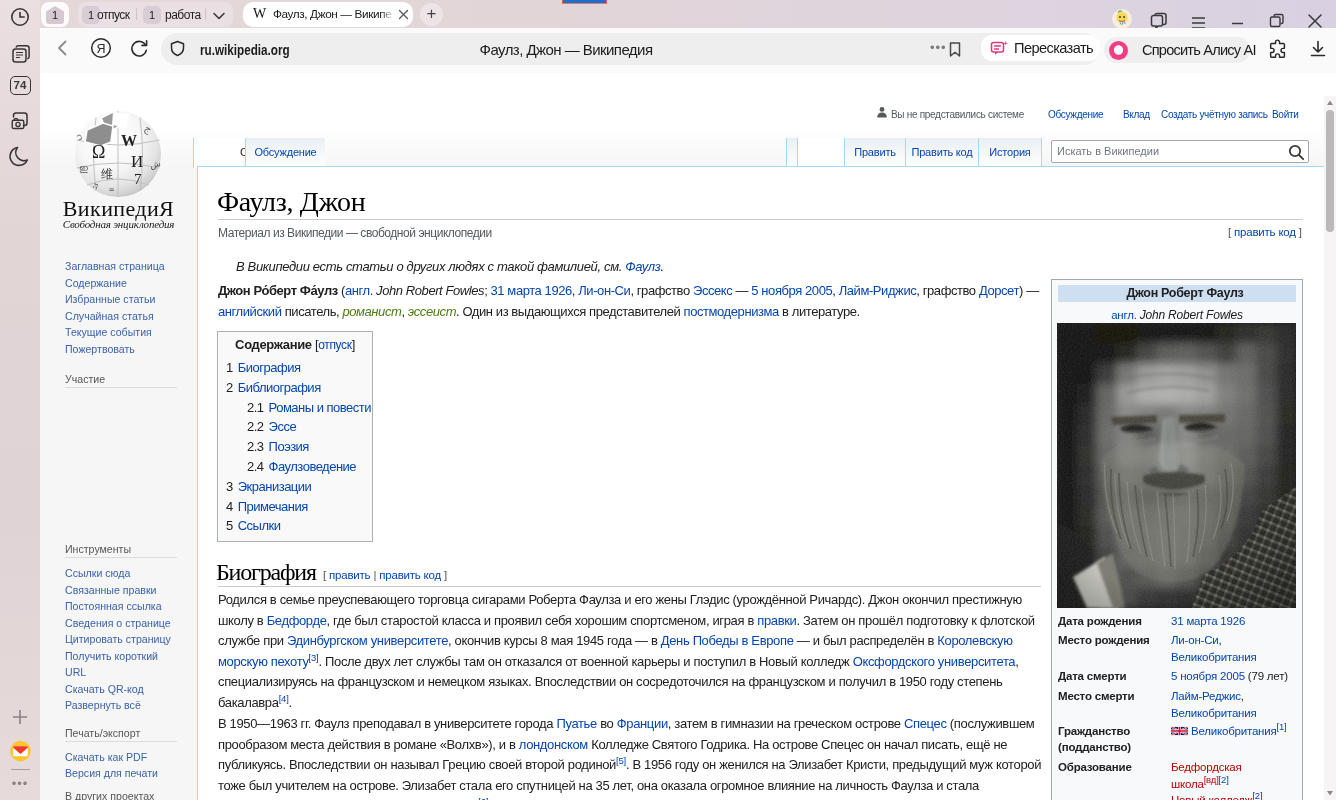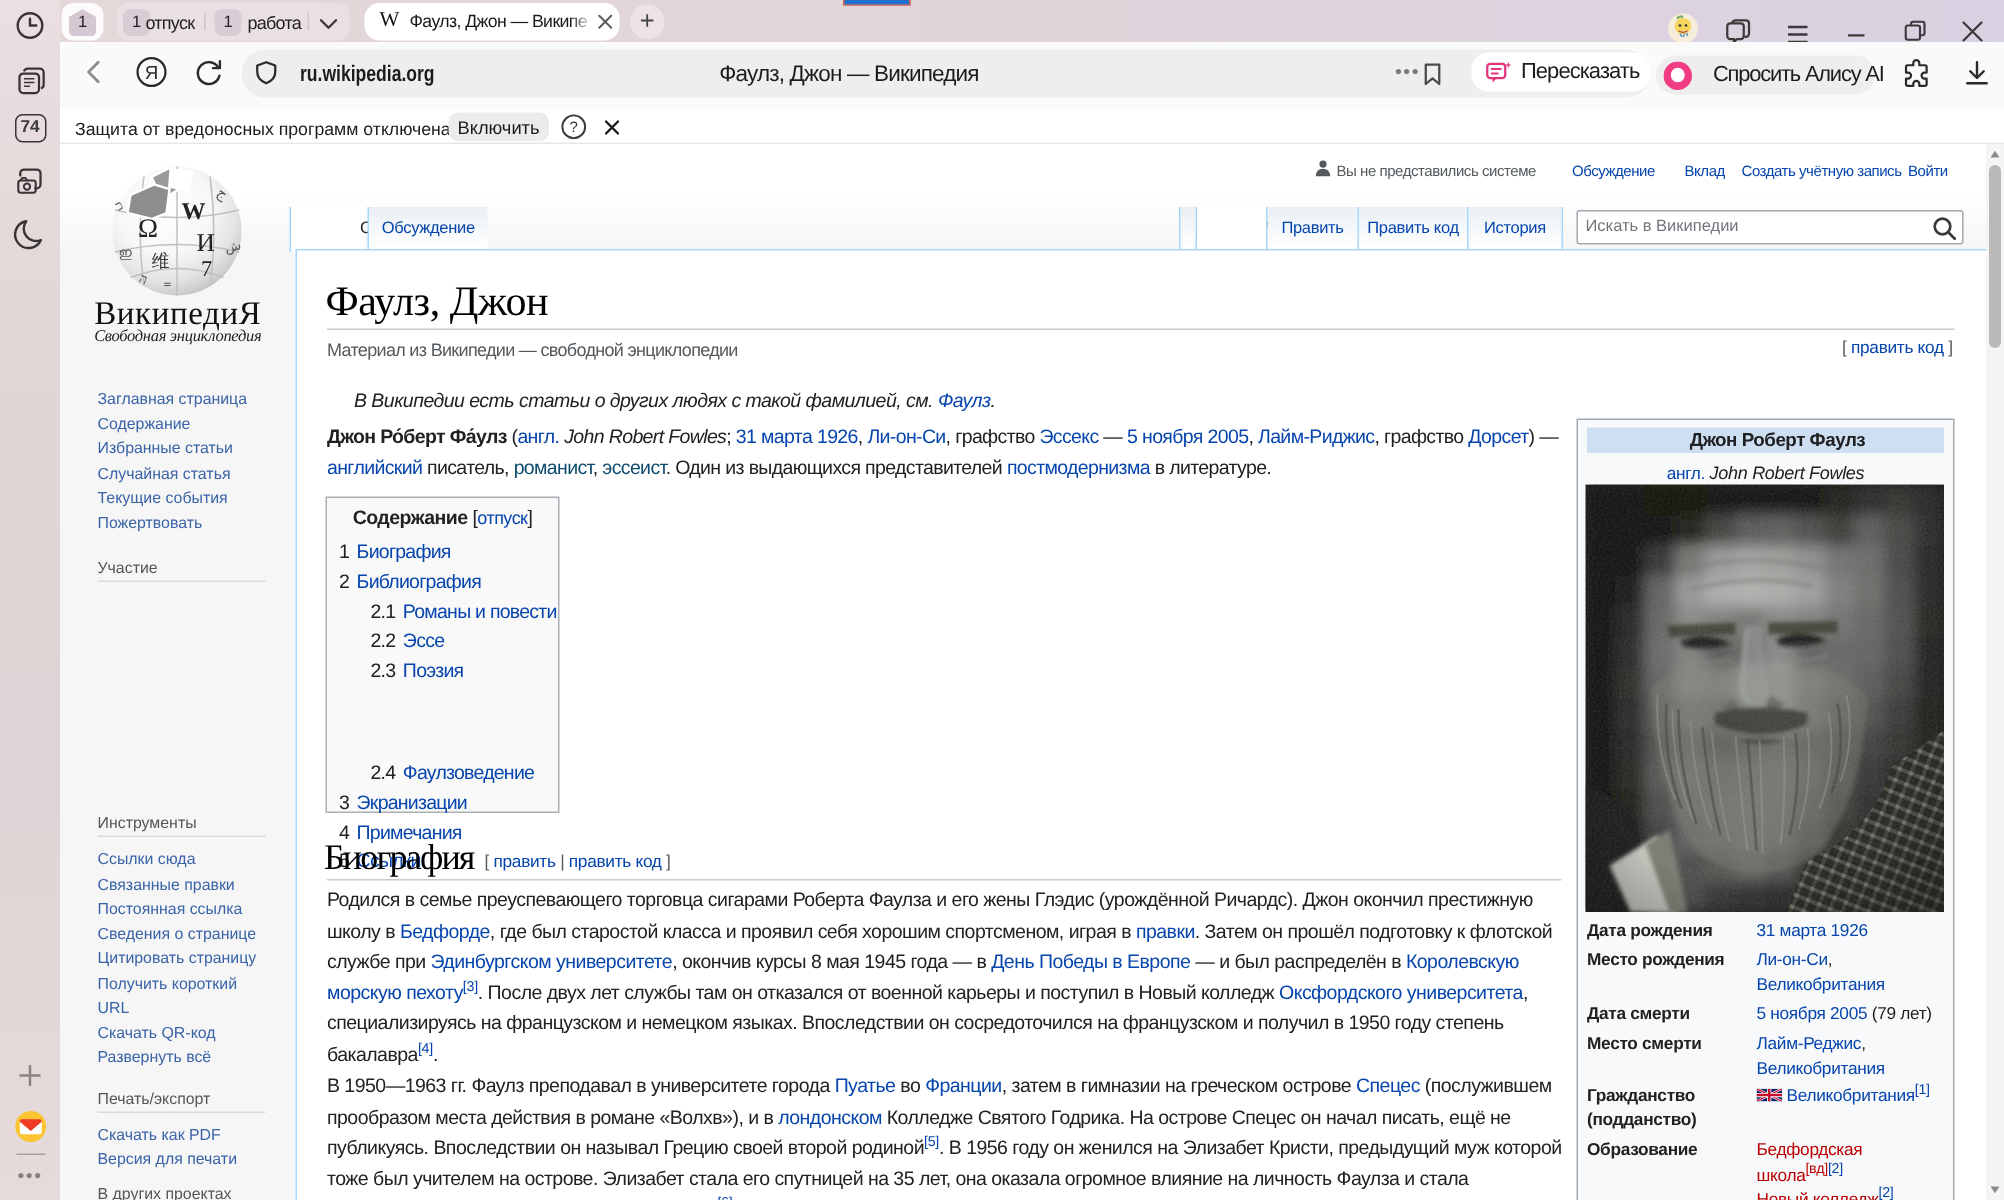--- a/index.html
+++ b/index.html
@@ -33,21 +33,21 @@
 
 
 #notif { position:absolute; left:40px; top:72.5px; width:1296px; height:23.5px; background:#fff; border-bottom:1px solid #e7e7e7; font-size:11.8px; color:#1c1c1c; }
 #notif .btn { position:absolute; left:259px; top:2px; height:19px; padding:0 6px; background:#ebebeb; border-radius:6px; line-height:20px; font-size:12.2px; }
 
 
 #wiki { position:absolute; left:40px; top:96px; width:1284px; height:704px; background:#f6f6f6; font-size:13px; color:#202122; }
 #pagebase { position:absolute; left:0; top:0; width:1284px; height:70px; background:linear-gradient(#ffffff 45%, #f6f6f6 100%); }
 #wcontent { position:absolute; left:157px; top:70px; width:1127px; height:634px; background:#fff; border-left:1px solid #a7d7f9; border-top:1px solid #a7d7f9; letter-spacing:-0.35px; overflow:hidden; }
 a, .lk { color:#0645ad; text-decoration:none; }
-.lkv { color:#0c4a6e; text-decoration:none; }
+.lkv { color:#4d7c0f; text-decoration:none;font-style:italic; }
 .red { color:#ba0000; }
 sup { font-size:9.5px; line-height:0; letter-spacing:-0.2px; }
 
 
 #wsidebar { position:absolute; left:0; top:0; width:157px; height:704px; }
 .portal { position:absolute; left:25px; font-size:10.6px; line-height:16.5px; letter-spacing:0px; white-space:nowrap; }
 .portal a { display:block; color:#3a63a8; }
 .phead { position:absolute; left:25px; width:112px; font-size:10.6px; color:#565656;
   padding-bottom:3px; border-bottom:1px solid #dcdcdc; height:15px; }
 
@@ -211,31 +211,20 @@
       <span style="position:absolute;left:38px;top:5px;">Спросить Алису AI</span>
     </div>
     <svg style="position:absolute;left:1227px;top:10px;" width="22" height="22" viewBox="0 0 24 24">
       <path d="M9.3 4.5 a2.2 2.2 0 0 1 4.4 0 V6 h4.1 a1.2 1.2 0 0 1 1.2 1.2 v4.1 h-1.5 a2.2 2.2 0 0 0 0 4.4 h1.5 v4.1 a1.2 1.2 0 0 1 -1.2 1.2 h-4.1 v-1.5 a2.2 2.2 0 0 0 -4.4 0 V21 H5.2 A1.2 1.2 0 0 1 4 19.8 v-4.1 h1.5 a2.2 2.2 0 0 0 0-4.4 H4 V7.2 A1.2 1.2 0 0 1 5.2 6 h4.1 Z" fill="none" stroke="#2a2a2a" stroke-width="1.6" stroke-linejoin="round"></path>
     </svg>
     <svg style="position:absolute;left:1268px;top:11px;" width="20" height="20" viewBox="0 0 20 20">
       <path d="M10 2.5 v10 M5.5 8.5 l4.5 4.5 l4.5-4.5 M3.5 16.5 h13" fill="none" stroke="#2a2a2a" stroke-width="1.6" stroke-linecap="round" stroke-linejoin="round"></path>
     </svg>
   </div>
 
-  <div id="notif">
-    <span style="position:absolute;left:10px;top:6px;">Защита от вредоносных программ отключена</span>
-    <span class="btn">Включить</span>
-    <svg style="position:absolute;left:334px;top:3px;" width="17" height="17" viewBox="0 0 17 17">
-      <circle cx="8.5" cy="8.5" r="7.6" fill="none" stroke="#3a3a3a" stroke-width="1.3"></circle>
-      <text x="8.5" y="12" text-anchor="middle" font-size="10" fill="#3a3a3a" font-family="Liberation Sans">?</text>
-    </svg>
-    <svg style="position:absolute;left:362px;top:6px;" width="12" height="12" viewBox="0 0 12 12">
-      <path d="M2 2 l8 8 M10 2 l-8 8" stroke="#1c1c1c" stroke-width="1.6" stroke-linecap="round"></path>
-    </svg>
-  </div>
 
   <div id="wiki">
     <div id="pagebase"></div>
 
     <div id="whead">
       <svg style="position:absolute;left:836px;top:10px;" width="12" height="12" viewBox="0 0 12 12">
         <circle cx="6" cy="3.4" r="2.4" fill="#54595d"></circle>
         <path d="M1.2 11.5 c0-3.2 2.1-5 4.8-5 c2.7 0 4.8 1.8 4.8 5 Z" fill="#54595d"></path>
       </svg>
       <span class="plink" style="left:851px;color:#54595d;">Вы не представились системе</span>
@@ -340,21 +329,21 @@
         <a>английский</a> писатель, <span class="lkv">романист</span>, <span class="lkv">эссеист</span>. Один из выдающихся представителей <a>постмодернизма</a> в литературе.
       </div>
 
       <div id="toc">
         <div style="text-align:center;padding-top:5px;height:26px;"><b>Содержание</b>&nbsp;<span style="color:#202122;">[</span><a style="font-size:12px;">отпуск</a><span style="color:#202122;">]</span></div>
         <div class="trow" style="padding-left:8px;"><span class="tn">1</span><a>Биография</a></div>
         <div class="trow" style="padding-left:8px;"><span class="tn">2</span><a>Библиография</a></div>
         <div class="trow" style="padding-left:29px;"><span class="tn">2.1</span><a>Романы и повести</a></div>
         <div class="trow" style="padding-left:29px;"><span class="tn">2.2</span><a>Эссе</a></div>
         <div class="trow" style="padding-left:29px;"><span class="tn">2.3</span><a>Поэзия</a></div>
-        <div class="trow" style="padding-left:29px;margin-top:48px;"><span class="tn">2.4</span><a>Фаулзоведение</a></div>
+        <div class="trow" style="padding-left:29px;"><span class="tn">2.4</span><a>Фаулзоведение</a></div>
         <div class="trow" style="padding-left:8px;"><span class="tn">3</span><a>Экранизации</a></div>
         <div class="trow" style="padding-left:8px;"><span class="tn">4</span><a>Примечания</a></div>
         <div class="trow" style="padding-left:8px;"><span class="tn">5</span><a>Ссылки</a></div>
       </div>
 
       <div style="position:absolute;left:18px;top:392px;"><span class="mw-h2">Биография</span></div>
       <div style="position:absolute;left:125px;top:402px;font-size:11.5px;letter-spacing:-0.2px;"><span style="color:#54595d;">[</span> <a>править</a> <span style="color:#54595d;">|</span> <a>править код</a> <span style="color:#54595d;">]</span></div>
       <div style="position:absolute;left:20px;top:419px;width:823px;border-top:1px solid #c8ccd1;"></div>
 
       <div style="position:absolute;left:20px;top:423px;font-size:13px;line-height:20.5px;white-space:nowrap;">

